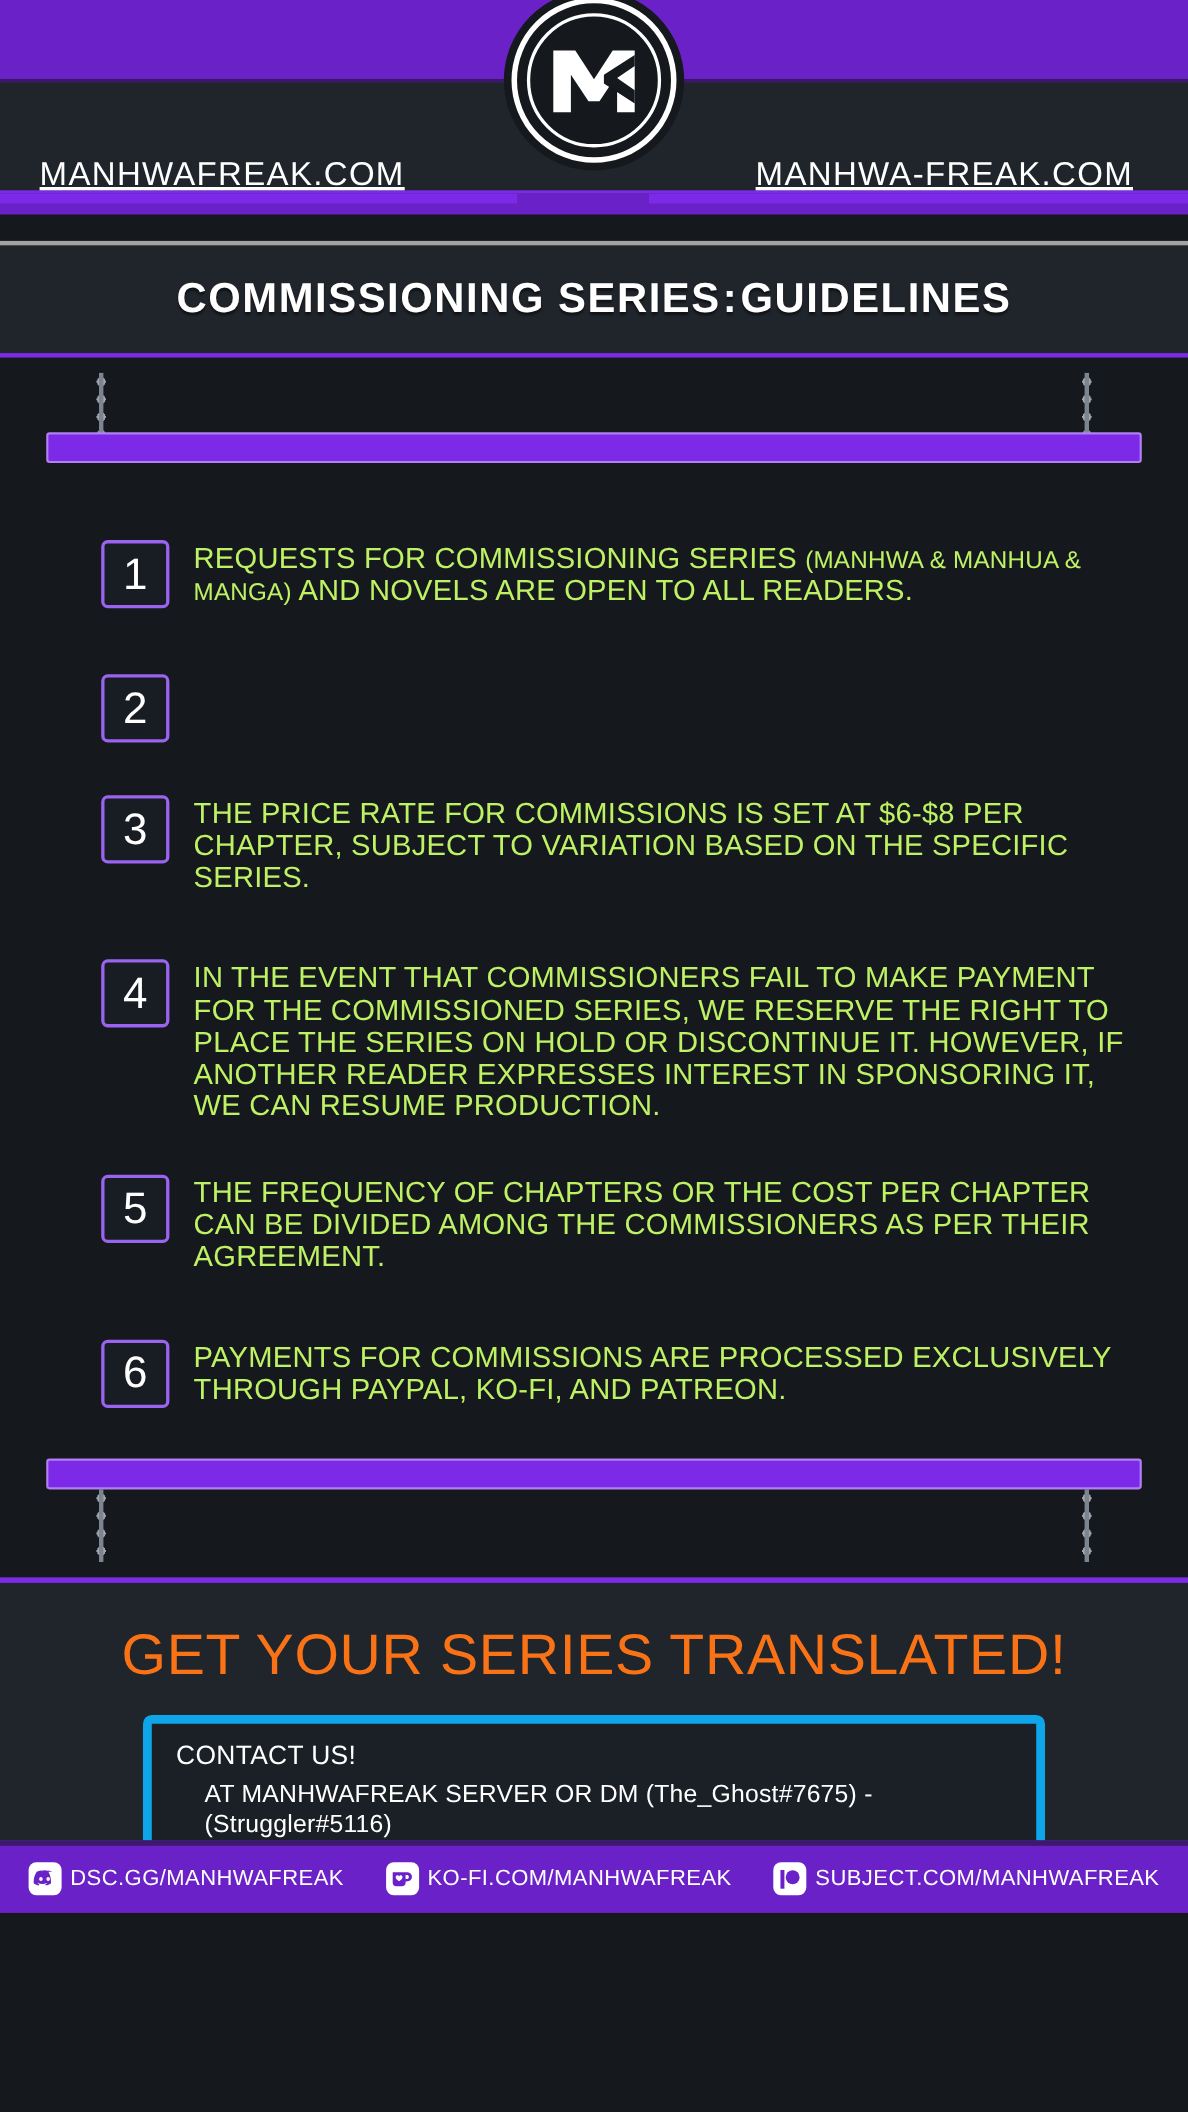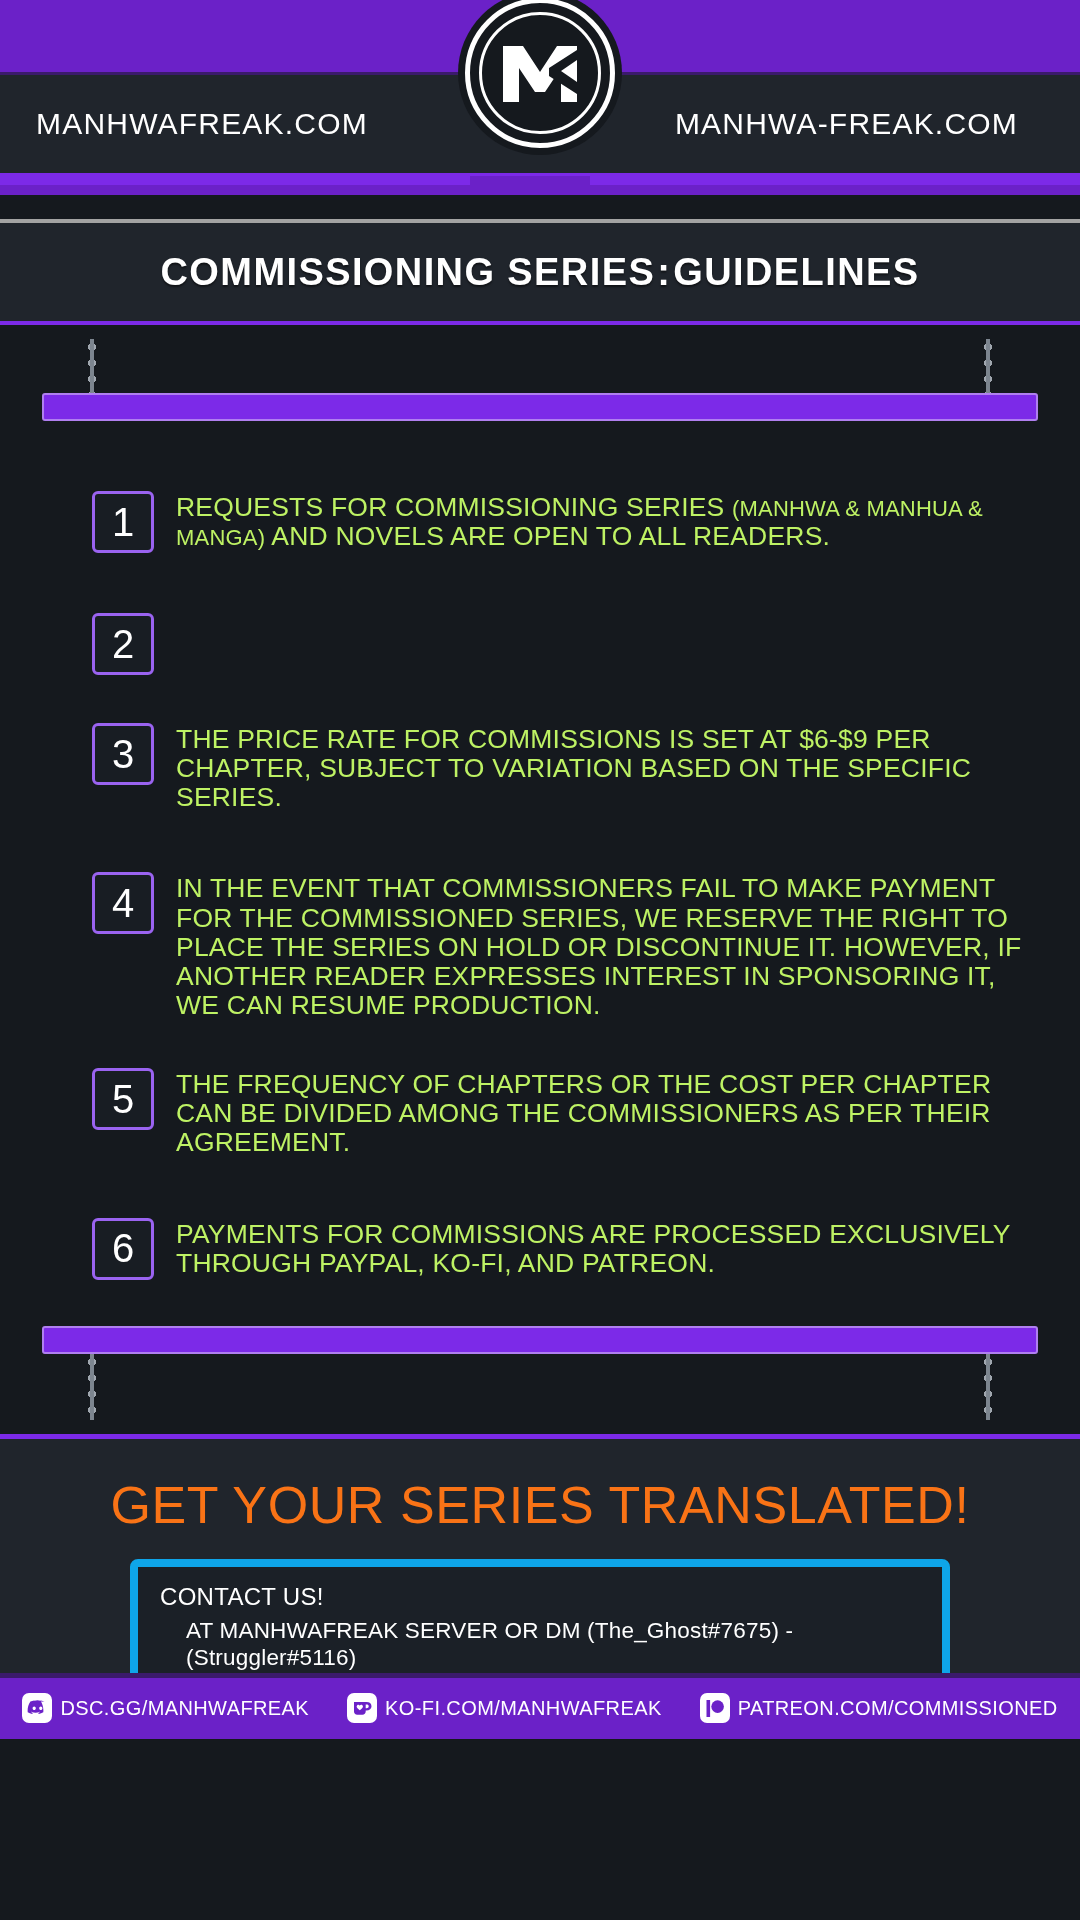--- a/index.html
+++ b/index.html
@@ -24,24 +24,25 @@
     position:absolute;
     left:0; right:0;
     top:72px;
     height:104px;
     background:#20252c;
     border-top:3px solid #3b1a6b;
     border-bottom:3px solid #7c2ae8;
   }
   .top-urls {
     position:absolute;
-    top:72px; left:0; right:12px; height:104px;
-    display:flex; align-items:center; justify-content:space-between;
+    top:72px; left:0; right:0; height:104px;
+    display:flex; align-items:flex-end; justify-content:space-between;
     padding:0 30px;
     z-index:4;
+    text-decoration:underline;
   }
   .top-url {
     font-size:30px;
     letter-spacing:1.2px;
     font-weight:400;
     color:#ffffff;
     white-space:nowrap;
   }
   .top-url.left { margin-left:6px; }
   .top-url.right { margin-right:20px; }
@@ -274,21 +275,21 @@
         <span>REQUESTS FOR COMMISSIONING SERIES </span><span class="small">(MANHWA &amp; MANHUA &amp; MANGA)</span><span> AND NOVELS ARE OPEN TO ALL READERS.</span>
       </div>
     </div>
 
     <div class="item">
       <div class="num-box">2</div>
     </div>
 
     <div class="item gap-lg">
       <div class="num-box">3</div>
-      <div class="item-text">THE PRICE RATE FOR COMMISSIONS IS SET AT $6-$9 PER CHAPTER, SUBJECT TO VARIATION BASED ON THE SPECIFIC SERIES.</div>
+      <div class="item-text">THE PRICE RATE FOR COMMISSIONS IS SET AT $6-$8 PER CHAPTER, SUBJECT TO VARIATION BASED ON THE SPECIFIC SERIES.</div>
     </div>
 
     <div class="item">
       <div class="num-box">4</div>
       <div class="item-text">IN THE EVENT THAT COMMISSIONERS FAIL TO MAKE PAYMENT FOR THE COMMISSIONED SERIES, WE RESERVE THE RIGHT TO PLACE THE SERIES ON HOLD OR DISCONTINUE IT. HOWEVER, IF ANOTHER READER EXPRESSES INTEREST IN SPONSORING IT, WE CAN RESUME PRODUCTION.</div>
     </div>
 
     <div class="item gap-lg">
       <div class="num-box">5</div>
       <div class="item-text">THE FREQUENCY OF CHAPTERS OR THE COST PER CHAPTER CAN BE DIVIDED AMONG THE COMMISSIONERS AS PER THEIR AGREEMENT.</div>
@@ -338,19 +339,19 @@
         <span class="social-label">KO-FI.COM/MANHWAFREAK</span>
       </div>
 
       <div class="social">
         <span class="badge">
           <svg width="20" height="19" viewBox="0 0 20 19">
             <rect x="1.5" y="1" width="3.6" height="17" fill="#6b21c8"></rect>
             <circle cx="12.6" cy="7.6" r="6.3" fill="#6b21c8"></circle>
           </svg>
         </span>
-        <span class="social-label">PATREON.COM/COMMISSIONED</span>
+        <span class="social-label">SUBJECT.COM/MANHWAFREAK</span>
       </div>
 
     </div>
   </div>
 
 </div>
 
 </body></html>

